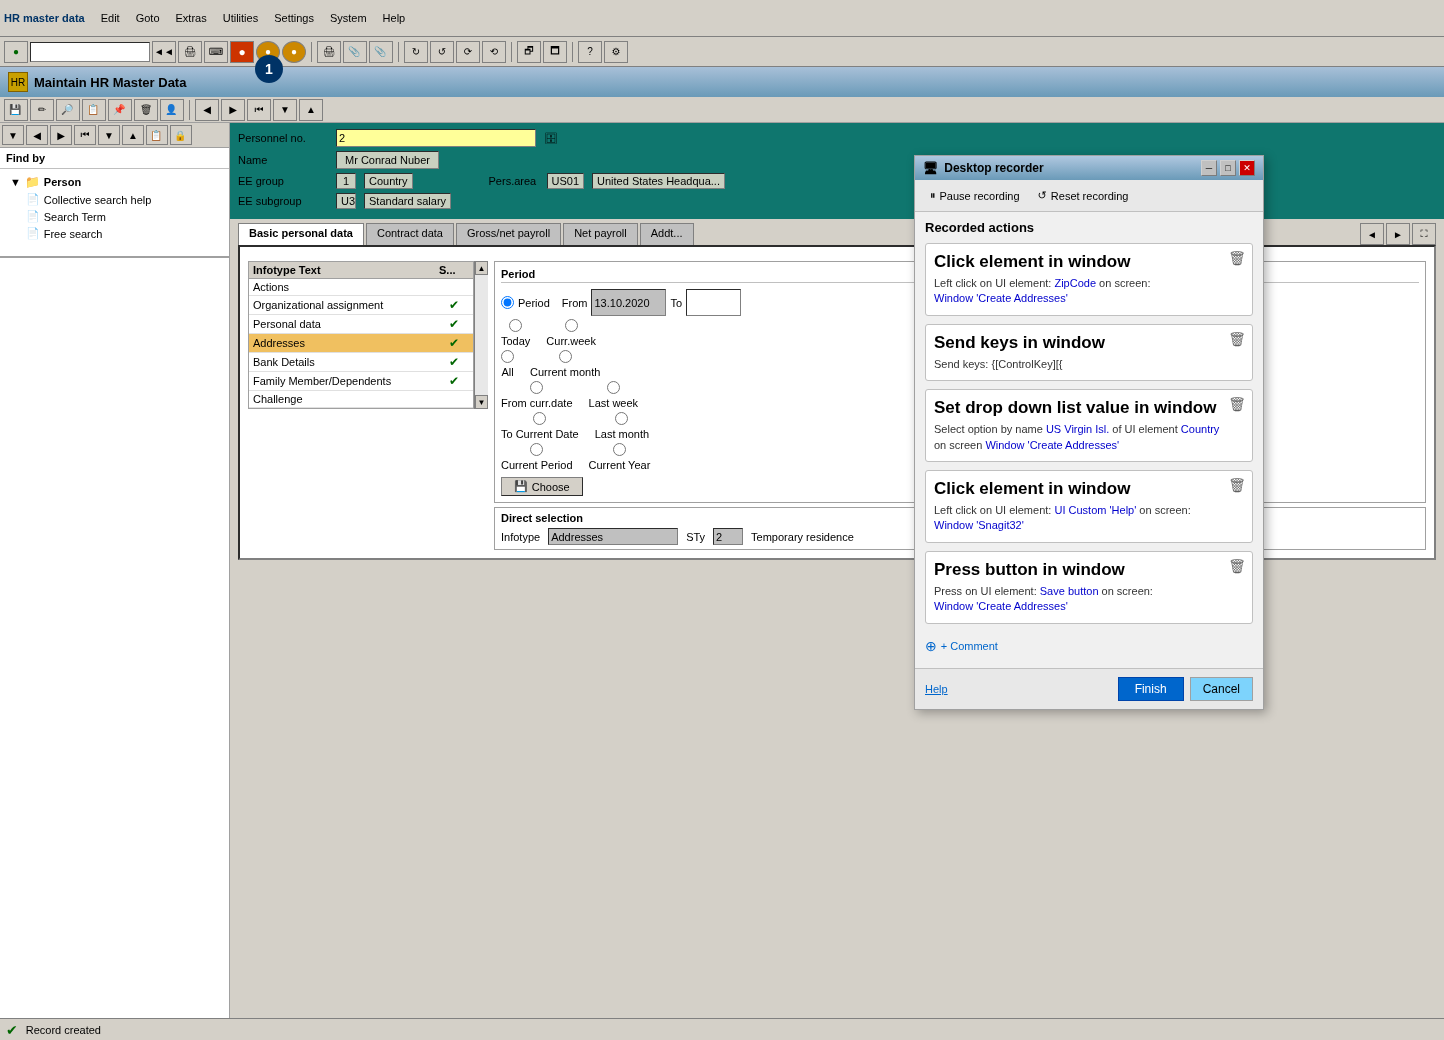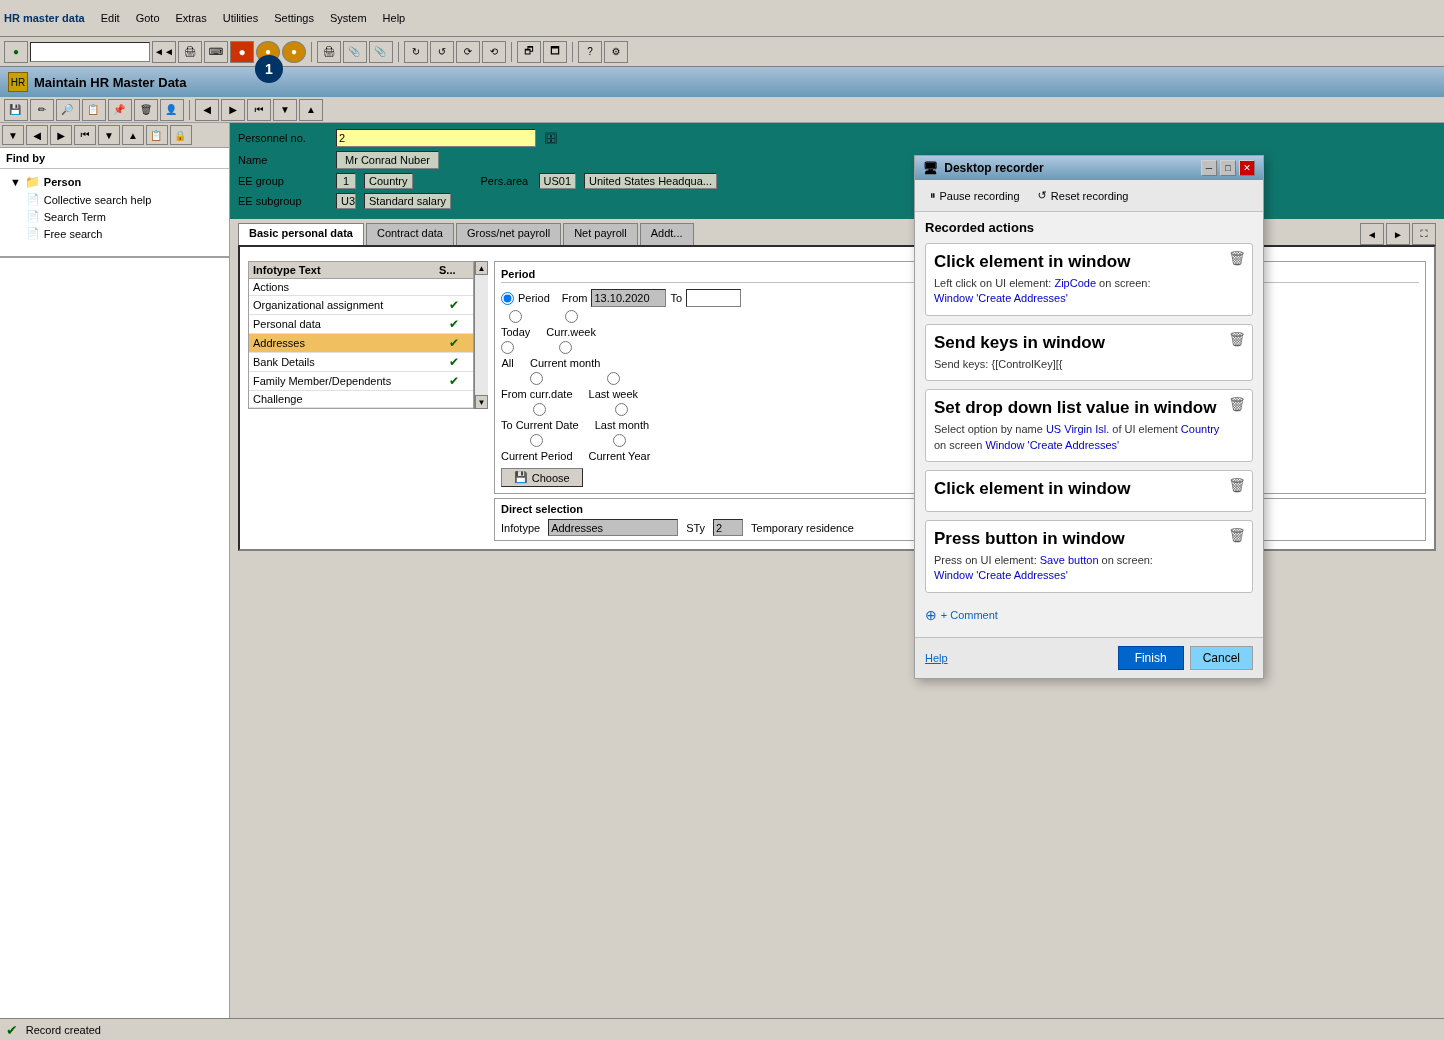--- a/index.html
+++ b/index.html
@@ -57,21 +57,21 @@
     .infotype-row.selected { background: #f0c060; }
     .infotype-col1 { flex: 1; font-size: 11px; }
     .infotype-col2 { width: 30px; display: flex; align-items: center; justify-content: center; }
     .check-mark { color: #006600; font-size: 12px; }
 
     
     .period-section { border: 1px solid #a0a0a0; background: #ffffff; padding: 6px; }
     .period-title { font-weight: bold; font-size: 11px; margin-bottom: 6px; border-bottom: 1px solid #c0c0c0; padding-bottom: 2px; }
     .radio-row { display: flex; align-items: center; gap: 4px; margin-bottom: 3px; }
     .radio-item { display: flex; align-items: center; gap: 3px; font-size: 11px; flex-direction: column; }
-    .date-input { height: 18px; border: 1px inset #808080; background: #c0c0c0; font-size: 11px; padding: 0 2px; width: 75px; }
+    .date-input { height: 27px; border: 1px inset #808080; background: #c0c0c0; font-size: 11px; padding: 0 2px; width: 75px; }
     .choose-btn { background: #d4d0c8; border: 1px outset #808080; padding: 2px 12px; cursor: pointer; font-size: 11px; display: flex; align-items: center; gap: 4px; }
 
     
     .direct-sel { border: 1px solid #a0a0a0; background: #ffffff; padding: 4px 6px; margin-top: 4px; }
     .direct-sel-title { font-weight: bold; font-size: 11px; margin-bottom: 4px; }
     .direct-sel-row { display: flex; align-items: center; gap: 8px; }
     .direct-input { height: 17px; border: 1px inset #808080; background: #c0c0c0; font-size: 11px; padding: 0 2px; }
 
     
     .two-col { display: flex; gap: 6px; margin-top: 6px; }
@@ -216,21 +216,21 @@
         <span style="font-size:11px; cursor:pointer;">🗄</span>
       </div>
       <div class="form-row">
         <span class="form-label">Name</span>
         <span class="form-value" style="padding:2px 8px;">Mr Conrad Nuber</span>
       </div>
       <div class="form-row">
         <span class="form-label">EE group</span>
         <span class="form-value" style="width:20px; text-align:center;">1</span>
         <span class="form-value">Country</span>
-        <span class="form-label" style="margin-left:20px;padding-left:40px;">Pers.area</span>
+        <span class="form-label" style="margin-left:28px;padding-left:40px;">Pers.area</span>
         <span class="form-value">US01</span>
         <span class="form-value">United States Headqua...</span>
       </div>
       <div class="form-row">
         <span class="form-label">EE subgroup</span>
         <span class="form-value" style="width:20px; text-align:center;">U3</span>
         <span class="form-value">Standard salary</span>
       </div>
     </div>
 
@@ -429,20 +429,24 @@
       <div class="action-title">Set drop down list value in window</div>
       <div class="action-desc">
         Select option by name <a>US Virgin Isl.</a> of UI element <a>Country</a><br>
         on screen <a>Window 'Create Addresses'</a>
       </div>
     </div>
 
     <div class="action-item">
       <div class="action-delete">🗑</div>
       <div class="action-title">Click element in window</div>
+      <div class="action-desc">
+        Left click on UI element: <a>UI Custom 'Help'</a> on screen:<br>
+        <a>Window 'Snagit32'</a>
+      </div>
     </div>
 
     <div class="action-item">
       <div class="action-delete">🗑</div>
       <div class="action-title">Press button in window</div>
       <div class="action-desc">
         Press on UI element: <a>Save button</a> on screen:<br>
         <a>Window 'Create Addresses'</a>
       </div>
     </div>

